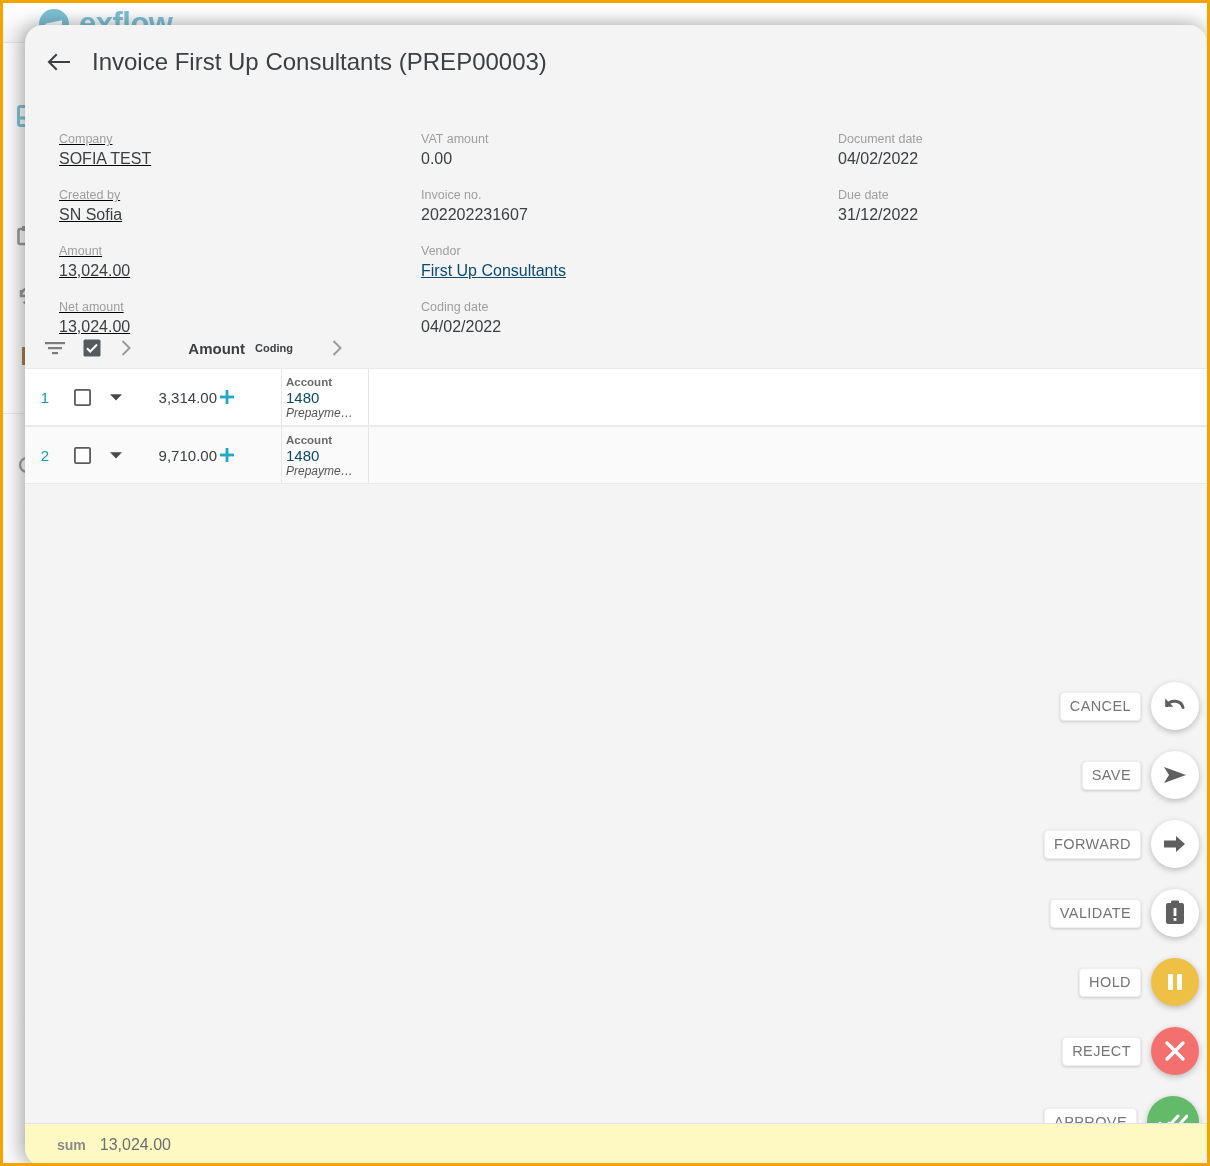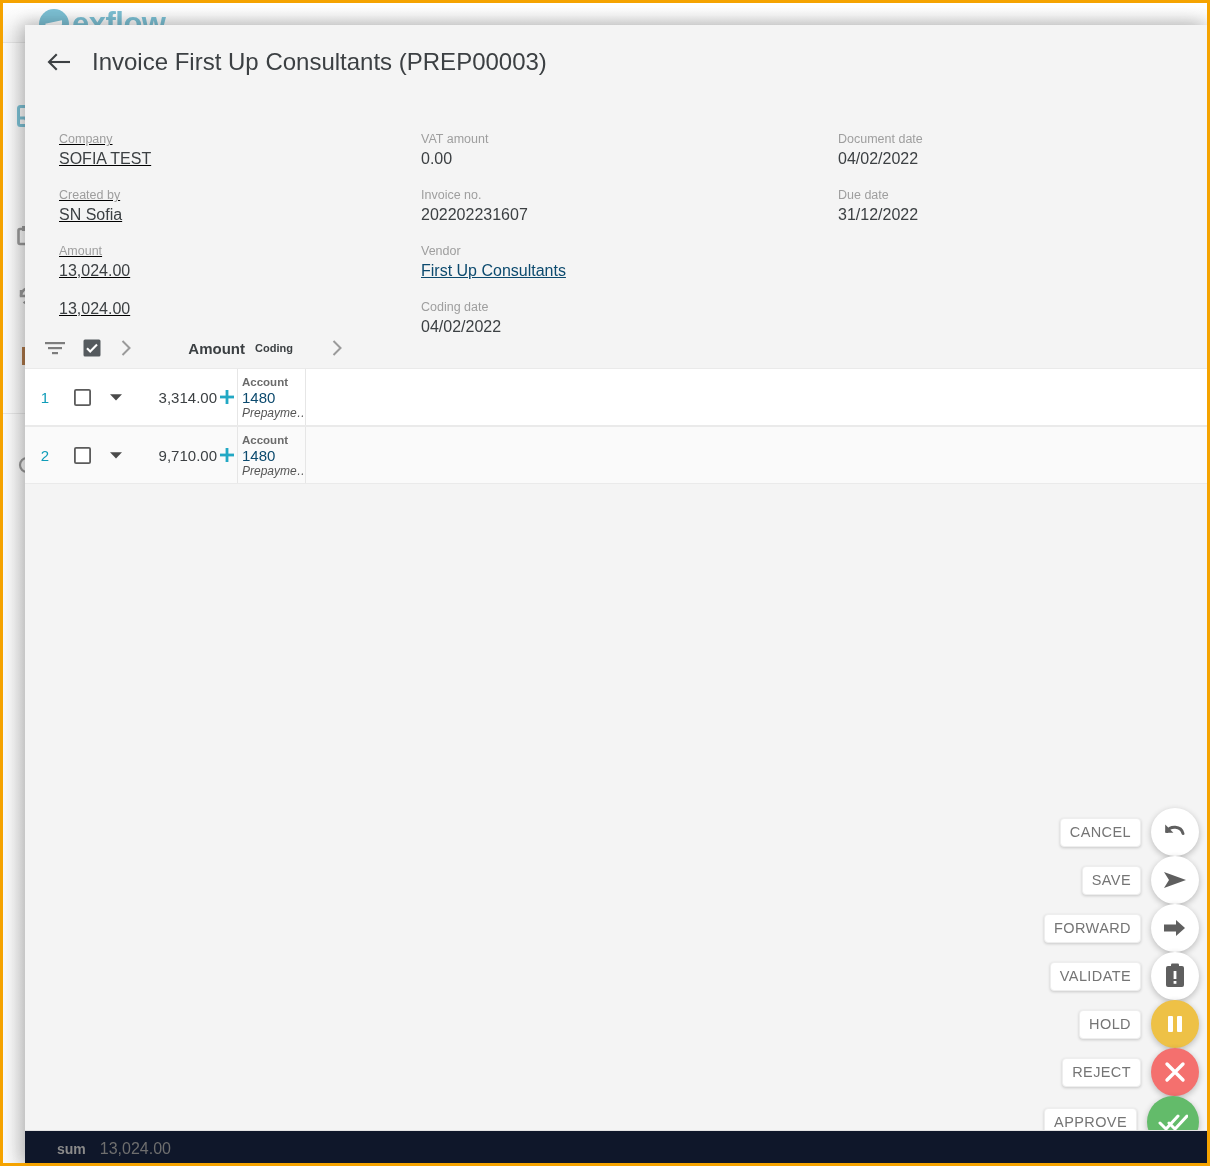--- a/index.html
+++ b/index.html
@@ -35,21 +35,21 @@
     height: 40px;
     background: linear-gradient(#ffffff, #f3f3f3);
     border-bottom: 1px solid #e4e4e4;
   }
 
   #brand-logo {
     position: absolute;
     left: 36px; top: 6px;
     display: flex;
     align-items: center;
-    gap: 3px;
+    gap: 10px;
   }
   #brand-mark {
     width: 30px; height: 30px;
     border-radius: 50%;
     background: #7cc0d4;
     position: relative;
   }
   #brand-mark::after {
     content: "";
     position: absolute;
@@ -105,20 +105,21 @@
   
   #modal {
     position: absolute;
     left: 22px;
     top: 22px;
     width: 1182px;
     height: 1141px;
     background: #f4f4f4;
     box-shadow: -6px 0 18px rgba(0,0,0,.22), 0 -4px 14px rgba(0,0,0,.10);
     overflow: hidden;
+    border-radius: 18px;
   }
 
   
   #modal-header {
     height: 74px;
     display: flex;
     align-items: center;
     padding-left: 20px;
     gap: 19px;
   }
@@ -236,26 +237,27 @@
     color: #3c4043;
   }
   .r-plus {
     width: 20px;
     display: flex;
     align-items: center;
     justify-content: center;
     cursor: pointer;
   }
   .r-coding {
-    width: 69px;
+    width: 88px;
     border-left: 1px solid #e6e6e6;
     border-right: 1px solid #e6e6e6;
     padding: 6px 0 0 4px;
     overflow: hidden;
     cursor: pointer;
+    margin-left: 44px;
   }
   .cd-label {
     font-size: 11.5px;
     font-weight: bold;
     color: #6b6b6b;
     line-height: 14px;
   }
   .cd-value {
     font-size: 15px;
     color: #0c4a6e;
@@ -272,21 +274,21 @@
   .r-rest { flex: 1; }
 
   
   #actions {
     position: absolute;
     right: 8px;
     bottom: 18px;
     display: flex;
     flex-direction: column;
     align-items: flex-end;
-    gap: 0;
+    gap: 21px;
   }
   .action-row {
     display: flex;
     align-items: center;
     gap: 10px;
     cursor: pointer;
   }
   .action-label {
     background: #ffffff;
     border: 1px solid #eeeeee;
@@ -310,22 +312,22 @@
     flex: 0 0 48px;
   }
   .action-fab.yellow { background: #eec146; }
   .action-fab.red    { background: #f4706e; }
   .action-fab.green  { background: #63bb6a; width: 52px; height: 52px; flex-basis: 52px; }
 
   
   #modal-footer {
     position: absolute;
     left: 0; right: 0; bottom: 0;
-    height: 36px;
-    background: #0f172a;
+    height: 43px;
+    background: #fef9c3;
     border-top: 1px solid #e3e3e3;
     display: flex;
     align-items: center;
     padding-left: 32px;
     gap: 14px;
   }
   #sum-label {
     font-size: 14px;
     font-weight: bold;
     color: #8a8a8a;
@@ -442,20 +444,21 @@
         </div>
         <div class="meta-field">
           <div class="meta-label">Created by</div>
           <div class="meta-value">SN Sofia</div>
         </div>
         <div class="meta-field">
           <div class="meta-label">Amount</div>
           <div class="meta-value">13,024.00</div>
         </div>
         <div class="meta-field">
+          <div class="meta-label">Net amount</div>
           <div class="meta-value">13,024.00</div>
         </div>
       </div>
 
       <div class="meta-col" id="meta-col-2">
         <div class="meta-field">
           <div class="meta-label">VAT amount</div>
           <div class="meta-value">0.00</div>
         </div>
         <div class="meta-field">

